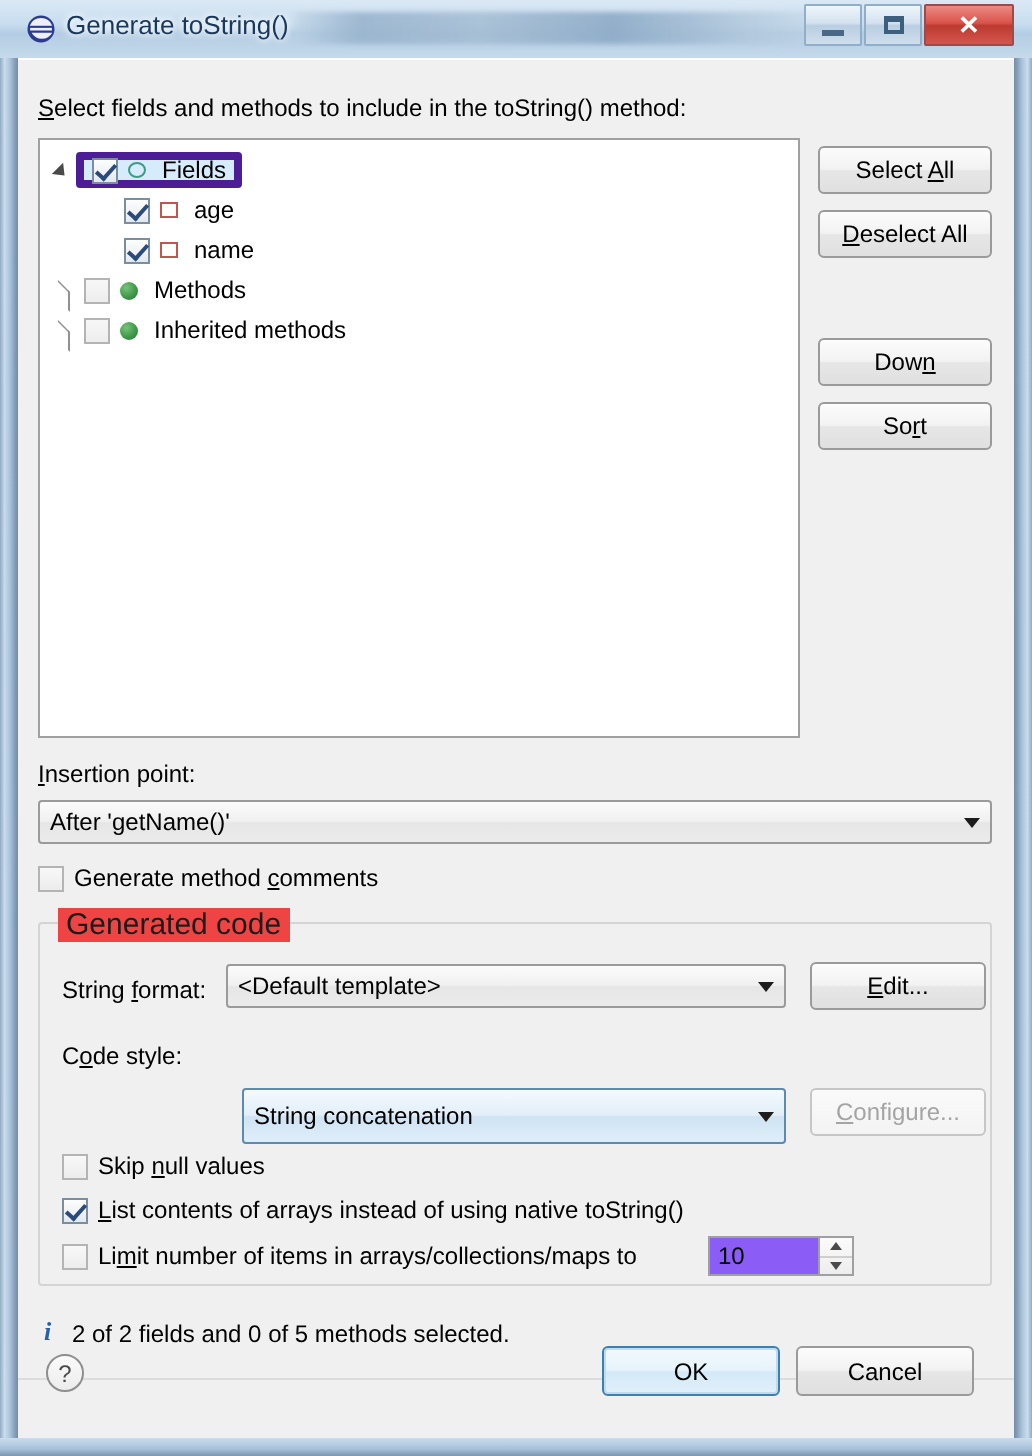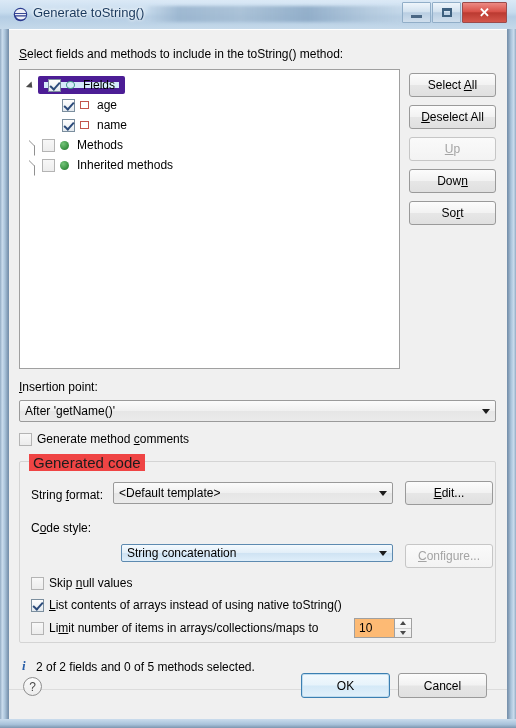--- a/index.html
+++ b/index.html
@@ -358,25 +358,25 @@
     color: #1c1c1c;
   }
 
   
   .spin {
     position: absolute;
     display: flex;
     height: 20px;
   }
   .spin .field {
-    width: 41px;
+    width: 56px;
     height: 20px;
     box-sizing: border-box;
     border: 1px solid #a0a0a0;
-    background: #fdba74;
+    background: #8b5cf6;
     font-size: 12px;
     display: flex;
     align-items: center;
     padding-left: 4px;
   }
   .spin .btns {
     width: 17px; height: 20px;
     box-sizing: border-box;
     border: 1px solid #a0a0a0;
     border-left: none;
@@ -475,21 +475,21 @@
 
   <div class="client">
 
     <div class="lbl" style="left:10px; top:17px;"><u class="mn">S</u>elect fields and methods to include in the toString() method:</div>
 
     <div class="treebox">
       <div style="padding-top:5px;">
 
         <div class="trow selected" style="padding-left:4px;">
           <div class="twist expanded"></div>
-          <div class="selwrap" style="background:#d6ebfb;border:6px solid #4c1d95;border-radius:2px;">
+          <div class="selwrap" style="background:#d6ebfb;border:4px solid #4c1d95;border-radius:2px;">
             <div class="cbx on"></div>
             <div class="ico-fields"></div>
             <span class="tlabel">Fields</span>
           </div>
         </div>
 
         <div class="trow" style="padding-left:24px;">
           <div class="twist"></div>
           <div class="selwrap">
             <div class="cbx on"></div>
@@ -527,23 +527,20 @@
 
       </div>
     </div>
 
     <div class="btn" style="left:400px; top:43px; width:87px; height:24px;">
         <span>Select <u class="mn">A</u>ll</span>
       </div>
     <div class="btn" style="left:400px; top:75px; width:87px; height:24px;">
         <span><u class="mn">D</u>eselect All</span>
       </div>
-    <div class="btn disabled" style="left:400px; top:107px; width:87px; height:24px;">
-        <span><u class="mn">U</u>p</span>
-      </div>
     <div class="btn" style="left:400px; top:139px; width:87px; height:24px;">
         <span>Dow<u class="mn">n</u></span>
       </div>
     <div class="btn" style="left:400px; top:171px; width:87px; height:24px;text-align:center;">
         <span>So<u class="mn">r</u>t</span>
       </div>
 
     <div class="lbl" style="left:10px; top:350px;"><u class="mn">I</u>nsertion point:</div>
     <div class="combo" style="left:10px; top:370px; width:477px; height:22px;">
       <div class="ctext">After 'getName()'</div>
@@ -562,21 +559,21 @@
     <div class="lbl" style="left:22px; top:458px;">String <u class="mn">f</u>ormat:</div>
     <div class="combo" style="left:104px; top:452px; width:280px; height:22px;">
       <div class="ctext">&lt;Default template&gt;</div>
       <div class="arrow"></div>
     </div>
     <div class="btn" style="left:396px; top:451px; width:88px; height:24px;">
         <span><u class="mn">E</u>dit...</span>
       </div>
 
     <div class="lbl" style="left:22px; top:491px;">C<u class="mn">o</u>de style:</div>
-    <div class="combo hot" style="left:112px; top:514px; width:272px; height:18px; top:514px;">
+    <div class="combo hot" style="left:112px; top:514px; width:272px; height:28px; top:514px;">
       <div class="ctext">String concatenation</div>
       <div class="arrow"></div>
     </div>
     <div class="btn disabled" style="left:396px; top:514px; width:88px; height:24px;">
         <span><u class="mn">C</u>onfigure...</span>
       </div>
 
     <div class="chkrow" style="left:22px; top:546px;">
       <div class="box"></div>
       <span>Skip <u class="mn">n</u>ull values</span>

